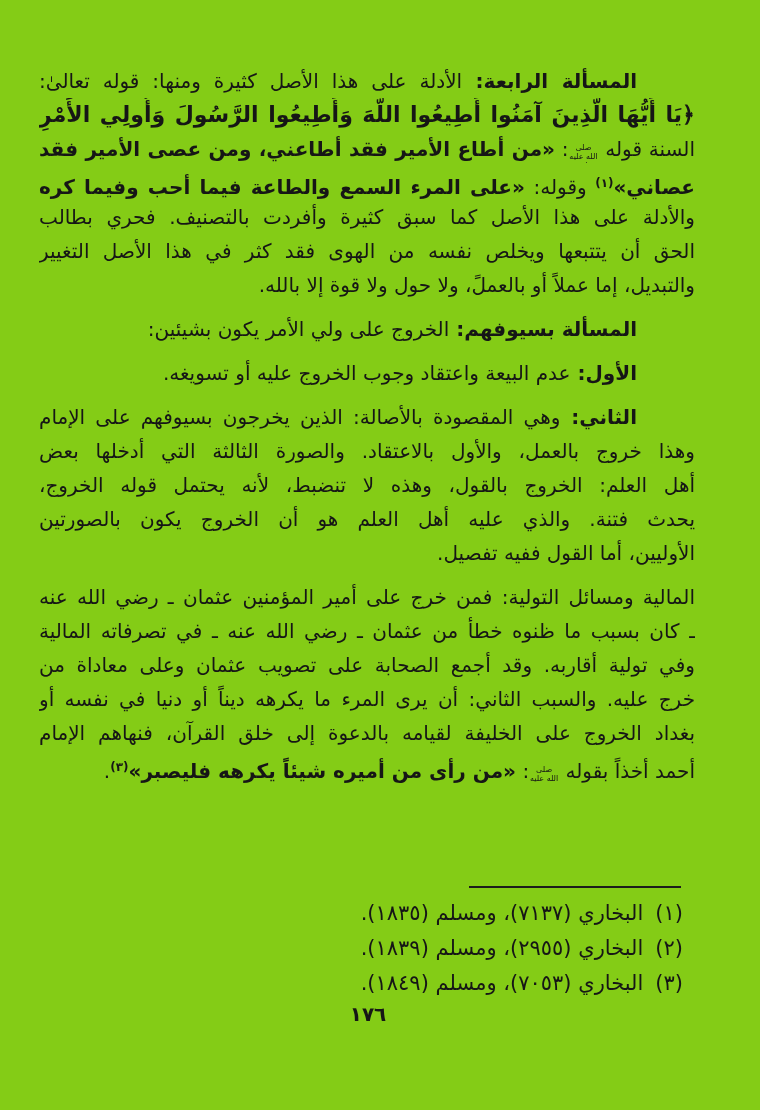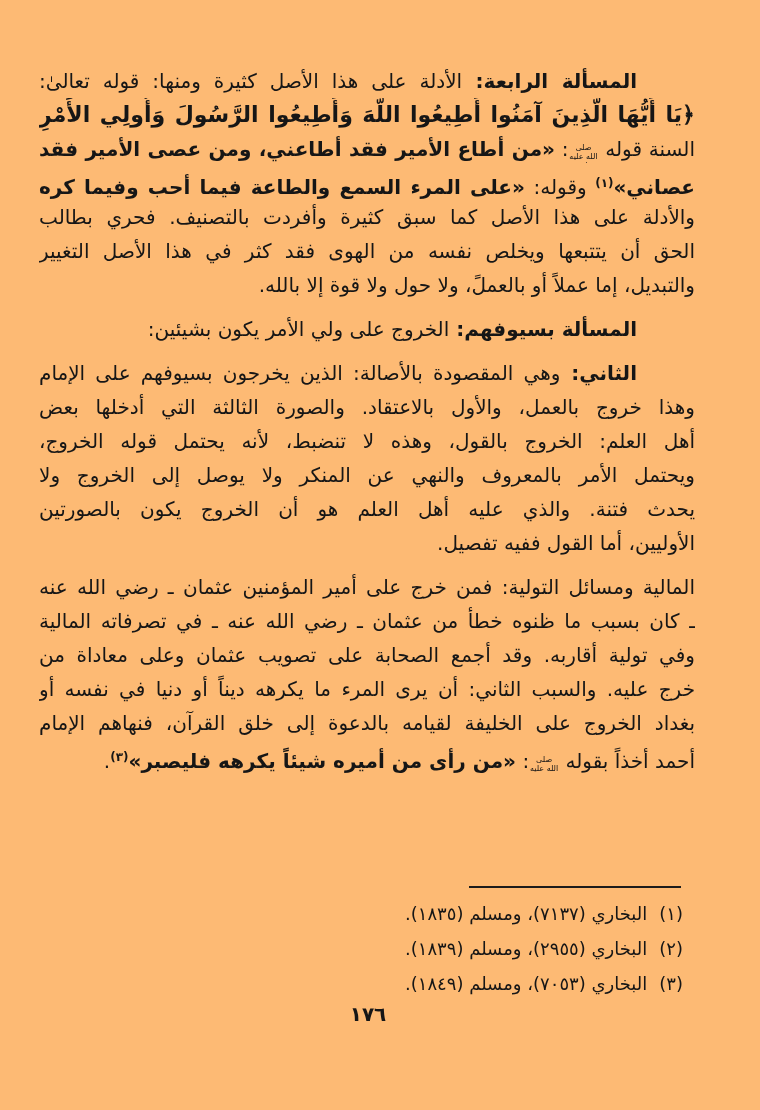--- a/index.html
+++ b/index.html
@@ -5,21 +5,21 @@
   html,body{margin:0;padding:0;}
   body{
     width:760px;height:1110px;
     background:#ffffff;
     font-family:"DejaVu Sans",sans-serif;
     color:#161616;
     -webkit-font-smoothing:antialiased;
   }
   .page{
     position:relative;width:760px;height:1110px;
-    background:#fdba74;overflow:hidden;
+    background:#84cc16;overflow:hidden;
   }
   .text-block{
     position:absolute;top:64px;right:65px;width:656px;
     direction:rtl;font-size:20px;
   }
   .para{margin:0;}
   .para + .para{margin-top:10px;}
   .line{
     height:34px;line-height:34px;
     overflow:hidden;
@@ -40,21 +40,21 @@
     position:absolute;top:886px;right:65px;width:656px;
     direction:rtl;
   }
   .fn-rule{
     width:212px;height:0;
     border-top:2px solid #1c1c1c;
     margin-right:14px;margin-bottom:8px;
   }
   .fn-line{
     height:35px;line-height:35px;
-    font-size:18px;text-align:right;padding-left:0;
+    font-size:21px;text-align:right;padding-left:0;
     padding-right:12px;overflow:hidden;
   }
   .fn-num{display:inline-block;margin-left:12px;}
   .page-number{
     position:absolute;top:1002px;left:0;right:0;
     text-align:center;padding-right:24px;
     font-size:20px;font-weight:700;direction:rtl;
   }
 </style>
 </head>
@@ -81,28 +81,32 @@
       <div class="line just">الحق أن يتتبعها ويخلص نفسه من الهوى فقد كثر في هذا الأصل التغيير</div>
       <div class="line">والتبديل، إما عملاً أو بالعملً، ولا حول ولا قوة إلا بالله.</div>
     </div>
 
     <div class="para">
       <div class="line indent">
         <span class="bold">المسألة بسيوفهم: </span><span>الخروج على ولي الأمر يكون بشيئين:</span>
       </div>
     </div>
 
+    <div class="para">
+      <div class="line indent">
+        <span class="bold">الأول: </span><span>عدم البيعة واعتقاد وجوب الخروج عليه أو تسويغه.</span>
+      </div>
+    </div>
 
     <div class="para">
       <div class="line just indent">
         <span class="bold">الثاني: </span><span>وهي المقصودة بالأصالة: الذين يخرجون بسيوفهم على الإمام</span>
       </div>
       <div class="line just">وهذا خروج بالعمل، والأول بالاعتقاد. والصورة الثالثة التي أدخلها بعض</div>
       <div class="line just">أهل العلم: الخروج بالقول، وهذه لا تنضبط، لأنه يحتمل قوله الخروج،</div>
-      <div class="line just">ويحتمل الأمر بالمعروف والنهي عن المنكر ولا يوصل إلى الخروج ولا</div>
       <div class="line just">يحدث فتنة. والذي عليه أهل العلم هو أن الخروج يكون بالصورتين</div>
       <div class="line">الأوليين، أما القول ففيه تفصيل.</div>
     </div>
 
     <div class="para">
       <div class="line just">المالية ومسائل التولية: فمن خرج على أمير المؤمنين عثمان ـ رضي الله عنه</div>
       <div class="line just">ـ كان بسبب ما ظنوه خطأ من عثمان ـ رضي الله عنه ـ في تصرفاته المالية</div>
       <div class="line just">وفي تولية أقاربه. وقد أجمع الصحابة على تصويب عثمان وعلى معاداة من</div>
       <div class="line just">خرج عليه. والسبب الثاني: أن يرى المرء ما يكرهه ديناً أو دنيا في نفسه أو</div>
       <div class="line just">بغداد الخروج على الخليفة لقيامه بالدعوة إلى خلق القرآن، فنهاهم الإمام</div>

